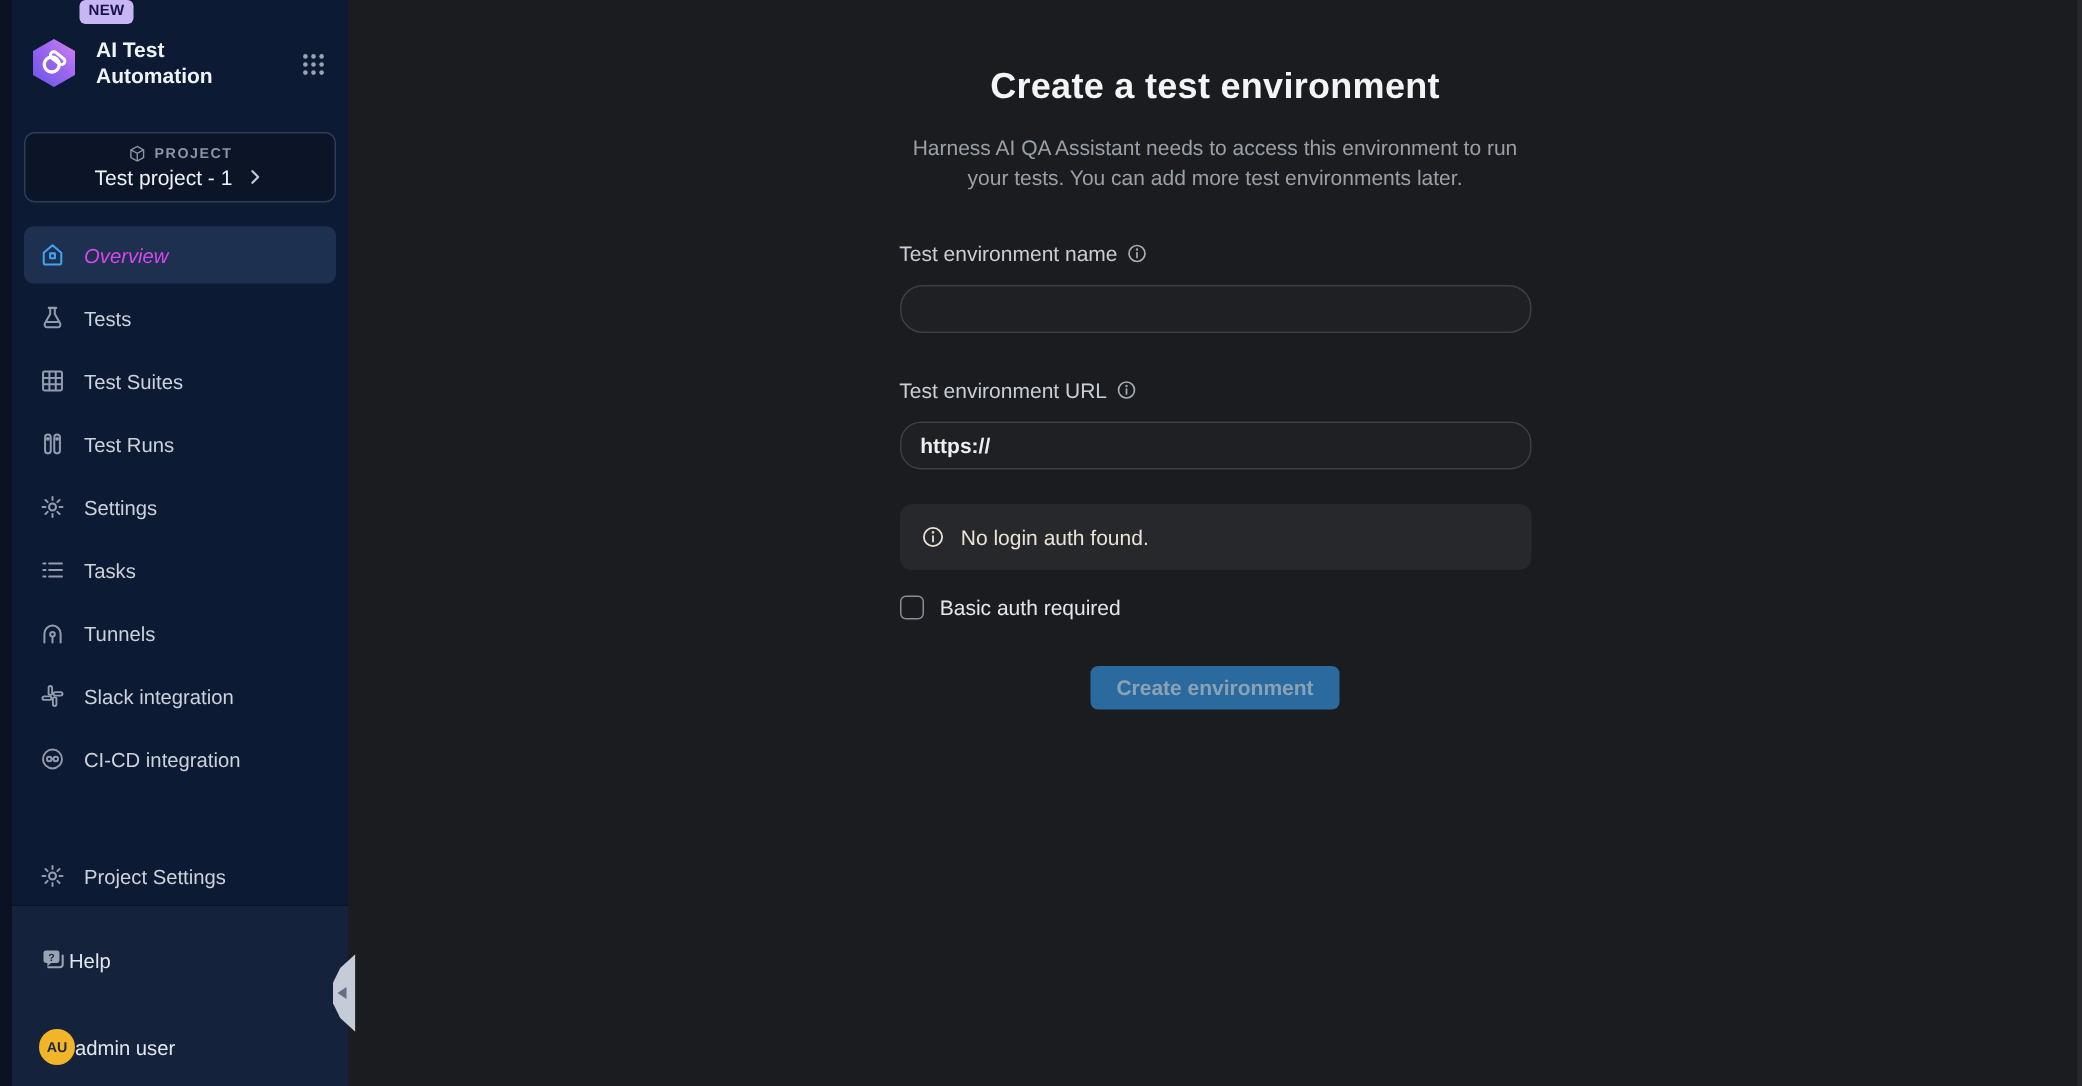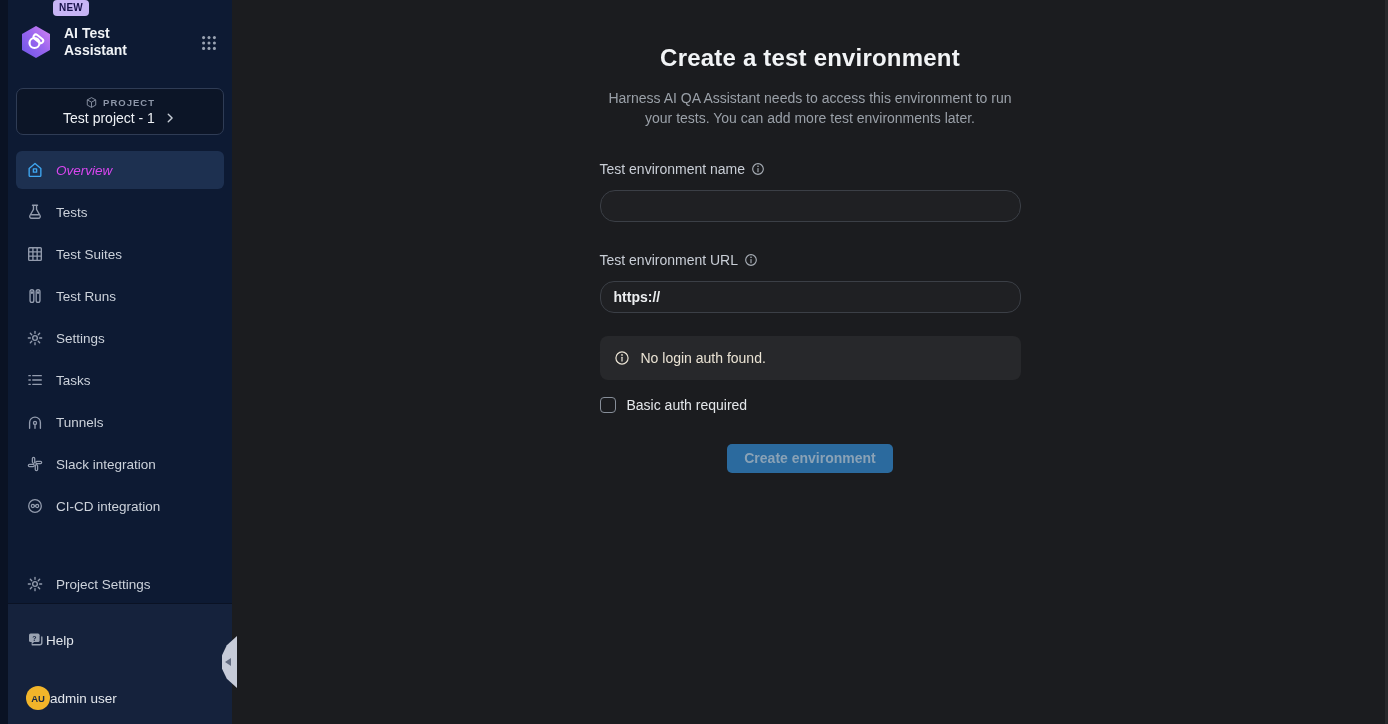--- a/index.html
+++ b/index.html
@@ -133,21 +133,21 @@
             <stop offset="1" stop-color="#d784f2"></stop>
           </linearGradient>
         </defs>
         <polygon points="18,2 32,10 32,26 18,34 4,26 4,10" fill="url(#hexg)"></polygon>
         <circle cx="16.5" cy="19" r="5" fill="none" stroke="#ffffff" stroke-width="2.2"></circle>
         <rect x="15" y="12.2" width="11" height="4.6" rx="2.3" fill="none" stroke="#ffffff" stroke-width="2" transform="rotate(38 20 14.5)"></rect>
       </svg>
     </span>
     <span class="app-title">
       <span>AI Test</span>
-      <span>Assistant</span>
+      <span>Automation</span>
     </span>
     <span class="apps-grid">
       <svg width="18" height="18" viewBox="0 0 20 20" fill="#9aa3b2">
         <circle cx="4" cy="4" r="1.7"></circle>
           <circle cx="10" cy="4" r="1.7"></circle>
           <circle cx="16" cy="4" r="1.7"></circle>
         <circle cx="4" cy="10" r="1.7"></circle>
           <circle cx="10" cy="10" r="1.7"></circle>
           <circle cx="16" cy="10" r="1.7"></circle>
         <circle cx="4" cy="16" r="1.7"></circle>

